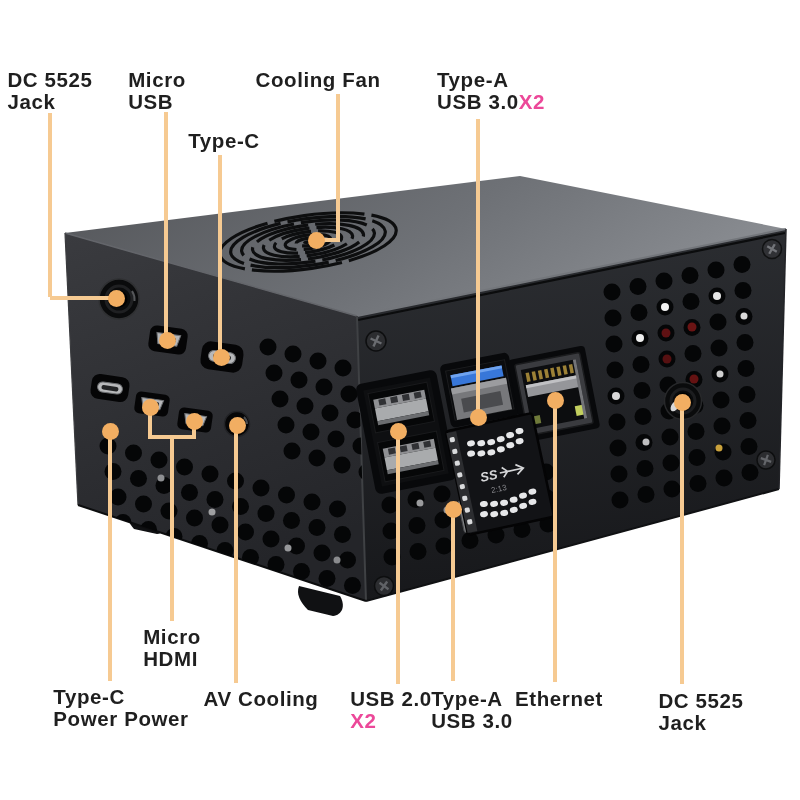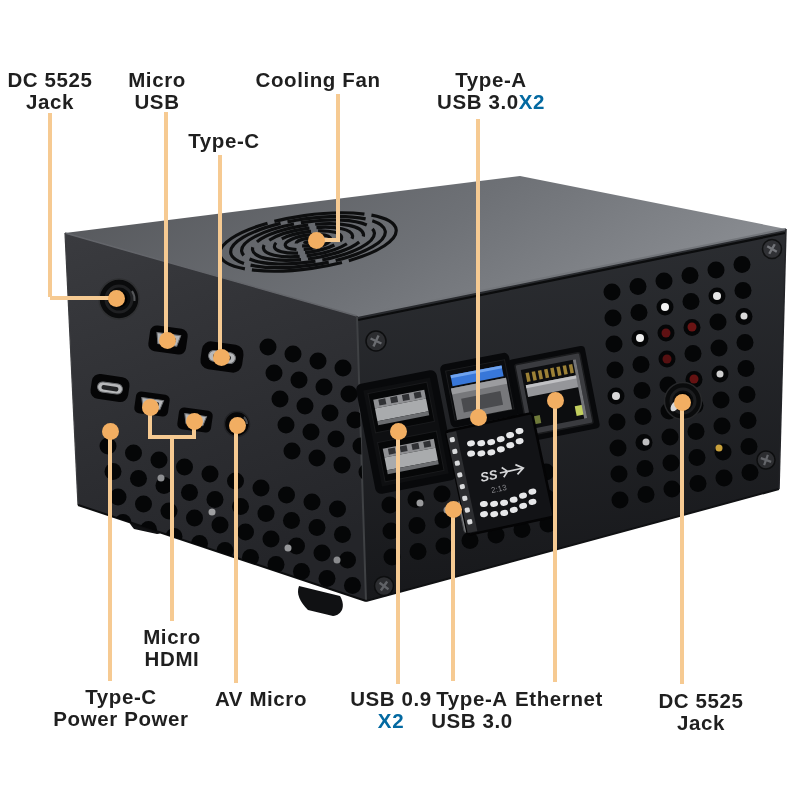--- a/index.html
+++ b/index.html
@@ -1,21 +1,21 @@
 <!DOCTYPE html>
 <html><head>
 <meta charset="utf-8">
 <style>
   html,body{margin:0;padding:0;background:#ffffff;}
   #canvas{position:relative;width:800px;height:800px;overflow:hidden;background:#ffffff;
           font-family:"Liberation Sans",sans-serif;}
   #device{position:absolute;left:0;top:0;}
-  .label{position:absolute;transform:translateX(-50%);text-align:center;font-weight:bold;
+  .label{position:absolute;transform:translateX(-50%);font-weight:bold;
          font-size:20.5px;line-height:22px;letter-spacing:.6px;color:#1f1f1f;white-space:nowrap;}
-  .red{color:#0369a1;}
+  .red{color:#ec4899;}
   .ll{position:absolute;background:#f6ca92;}
   .dot{position:absolute;width:17px;height:17px;border-radius:50%;background:#f2ae62;}
 </style>
 </head>
 <body>
 
 <div id="canvas">
 
 <svg id="device" width="800" height="800" viewBox="0 0 800 800">
   <defs>
@@ -496,24 +496,24 @@
 </div>
 <div class="label" style="left:172px;top:626px">
   <div>Micro</div>
   <div>HDMI</div>
 </div>
 <div class="label" style="left:121px;top:686px">
   <div>Type-C</div>
   <div>Power Power</div>
 </div>
 <div class="label" style="left:261px;top:688px">
-  <div>AV Micro</div>
+  <div>AV Cooling</div>
 </div>
 <div class="label" style="left:391px;top:688px">
-  <div>USB 0.9</div>
+  <div>USB 2.0</div>
   <div class="red">X2</div>
 </div>
 <div class="label" style="left:472px;top:688px">
   <div>Type-A</div>
   <div>USB 3.0</div>
 </div>
 <div class="label" style="left:559px;top:688px">
   <div>Ethernet</div>
 </div>
 <div class="label" style="left:701px;top:690px">

